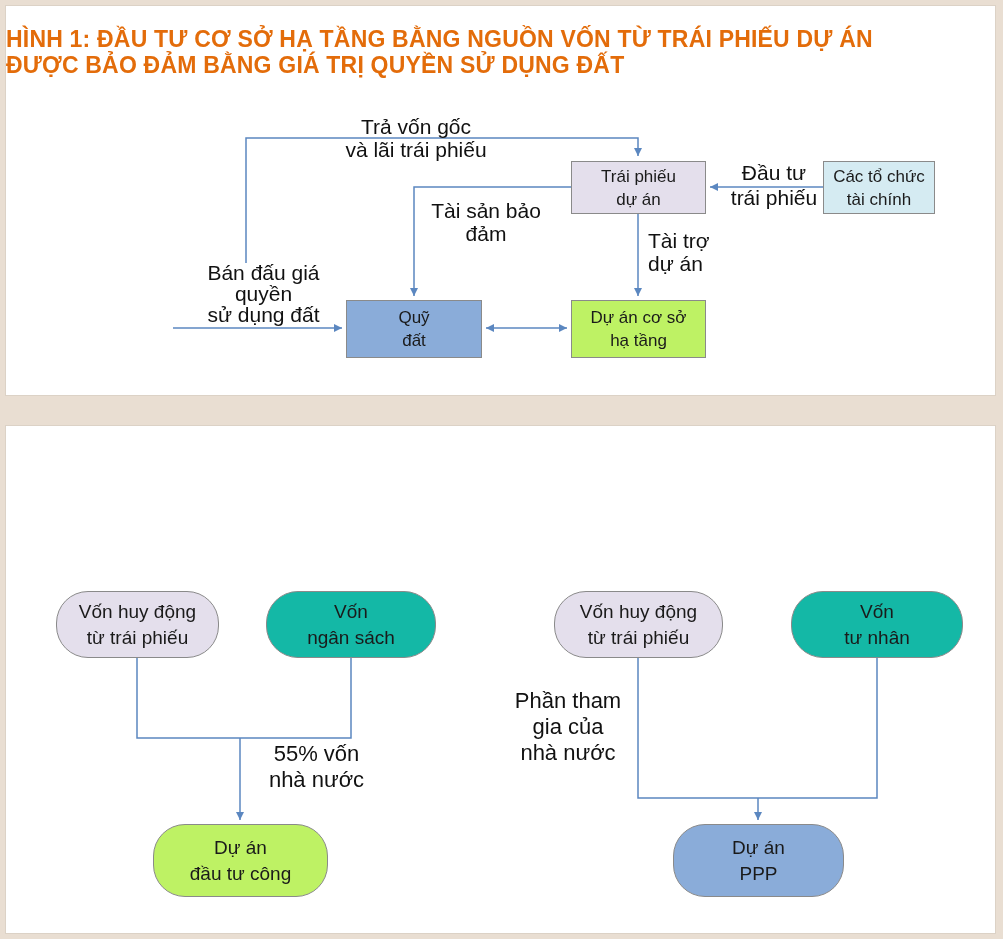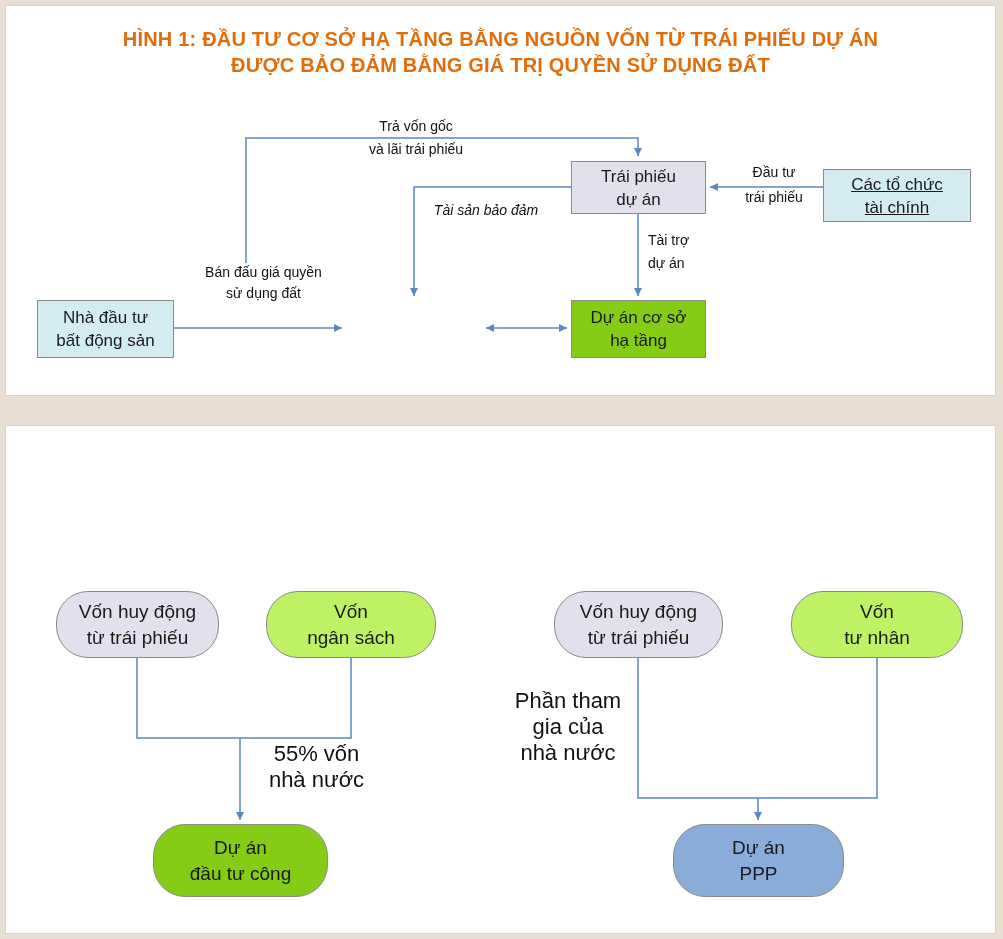--- a/index.html
+++ b/index.html
@@ -10,39 +10,39 @@
     color:#1a1a1a;
   }
   .panel{
     position:absolute;left:5px;width:991px;
     background:#ffffff;border:1px solid #DCD2C6;box-sizing:border-box;
   }
   #panel1{top:5px;height:391px;}
   #panel2{top:425px;height:509px;}
   .fig-title{
     position:absolute;left:0;width:100%;
-    text-align:center;font-weight:bold;font-size:20px;line-height:26px;
+    font-weight:bold;font-size:23px;line-height:26px;
     color:#E36C0A;white-space:pre-line;letter-spacing:.2px;
   }
   .box{
     position:absolute;box-sizing:border-box;
     display:flex;align-items:center;justify-content:center;
     text-align:center;white-space:pre-line;
     border:1px solid #8a8a8a;
     font-size:17px;line-height:23px;
   }
   .f2 .box{font-size:19px;line-height:26px;border-radius:32px;}
   .lav{background:#E4DFEC;}
   .cyan1{background:#D5EBF2;}
-  .cyan2{background:#bef264;}
+  .cyan2{background:#14b8a6;}
   .blue{background:#8AACD9;}
-  .peach{background:#84cc16;}
+  .peach{background:#bef264;}
   .lbl{
     position:absolute;white-space:pre-line;text-align:center;
-    font-size:14px;line-height:23px;color:#111;
+    font-size:21px;line-height:23px;color:#111;
   }
   .f2 .lbl{font-size:22px;line-height:26px;}
   svg.wires{position:absolute;left:0;top:0;pointer-events:none;}
 </style>
 </head>
 <body>
 
 <div class="panel f1" id="panel1">
 
   <div class="fig-title" style="top:20px;">HÌNH 1: ĐẦU TƯ CƠ SỞ HẠ TẦNG BẰNG NGUỒN VỐN TỪ TRÁI PHIẾU DỰ ÁN
@@ -61,40 +61,40 @@
       <path d="M817,181 H704" marker-end="url(#arr1)"></path>
       <path d="M632,208 V290" marker-end="url(#arr1)"></path>
       <path d="M520,322 H480" marker-end="url(#arr1)"></path>
       <path d="M520,322 H561" marker-end="url(#arr1)"></path>
     </g>
   </svg>
 
   <div class="lbl" style="left:320px;top:109px;width:180px;">Trả vốn gốc
 và lãi trái phiếu</div>
 
-  <div class="lbl" style="left:405px;top:193px;width:150px;font-style:italic;">Tài sản bảo đảm</div>
+  <div class="lbl" style="left:405px;top:193px;width:150px;">Tài sản bảo đảm</div>
 
   <div class="lbl" style="left:722px;top:154px;width:92px;line-height:25px;">Đầu tư
 trái phiếu</div>
 
   <div class="lbl" style="left:642px;top:223px;width:80px;text-align:left;">Tài trợ
 dự án</div>
 
   <div class="lbl" style="left:170px;top:256px;width:175px;line-height:21px;">Bán đấu giá quyền
 sử dụng đất</div>
 
   <div class="box lav" style="left:565px;top:155px;width:135px;height:53px;">Trái phiếu
 dự án</div>
 
-  <div class="box cyan1" style="left:817px;top:163px;width:148px;height:53px;text-decoration:underline;">Các tổ chức
+  <div class="box cyan1" style="left:817px;top:155px;width:112px;height:53px;">Các tổ chức
 tài chính</div>
 
-  <div class="box cyan1" style="left:31px;top:294px;width:137px;height:58px;">Nhà đầu tư
-bất động sản</div>
 
+  <div class="box blue" style="left:340px;top:294px;width:136px;height:58px;">Quỹ
+đất</div>
 
   <div class="box peach" style="left:565px;top:294px;width:135px;height:58px;">Dự án cơ sở
 hạ tầng</div>
 </div>
 
 <div class="panel f2" id="panel2">
 
 
   <svg class="wires" width="991" height="509">
     <defs>

